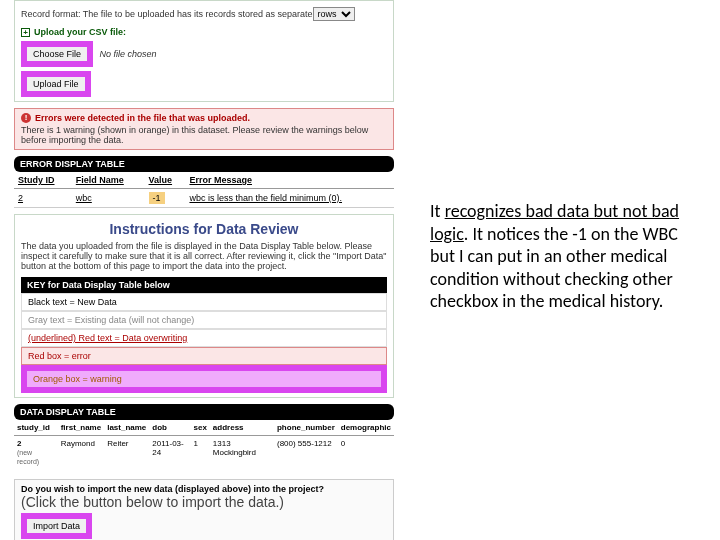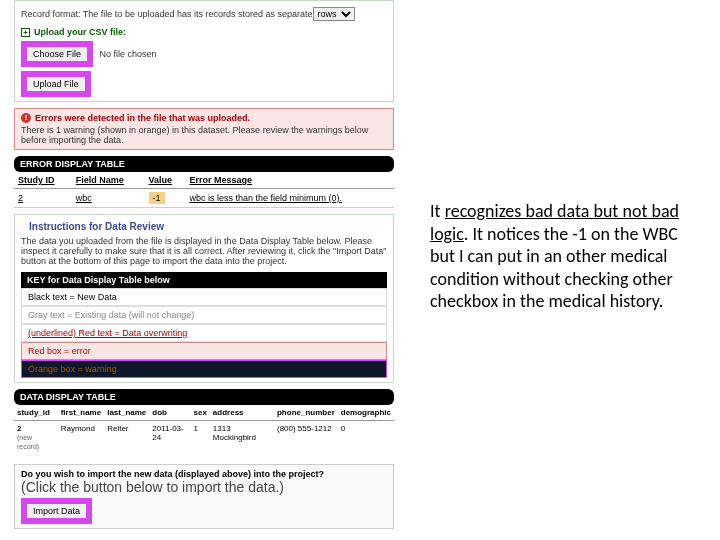--- a/index.html
+++ b/index.html
@@ -3,36 +3,36 @@
 <meta charset="utf-8">
 <style>
   * { box-sizing: border-box; margin: 0; padding: 0; }
   body { font-family: Arial, sans-serif; font-size: 9px; background: #fff; width: 720px; height: 540px; position: relative; }
   .left-col { position: absolute; left: 14px; top: 0; width: 380px; }
   .panel { border: 1px solid #c8d8c8; padding: 4px 6px; margin-bottom: 6px; background: #fff; }
   .panel-header { color: #333; font-size: 9px; display: flex; align-items: center; padding: 2px 0; }
   .upload-label { color: #0a5a0a; font-weight: bold; display: flex; align-items: center; gap: 4px; padding: 4px 0; }
   .btn { border: 6px solid #d946ef; background: #f0f0f0; padding: 2px 6px; font-size: 9px; cursor: pointer; display: inline-block; }
   .inline-btn { display: inline-block; }
-  .no-file { margin-left: 4px; color: #333; }
+  .no-file { margin-left: 4px; color: #333; font-style: italic; }
   .err-panel { border: 1px solid #d88; background: #fbe6e6; padding: 4px 6px; margin-bottom: 6px; }
   .err-title { color: #a00; font-weight: bold; display: flex; align-items: center; gap: 4px; }
   .err-body { color: #333; margin-top: 2px; }
   .black-bar { background: #000; color: #fff; font-weight: bold; padding: 3px 6px; font-size: 9px; border-radius: 6px; }
   table.err-table { width: 100%; border-collapse: collapse; font-size: 9px; }
   table.err-table th, table.err-table td { text-align: left; padding: 3px 4px; border-bottom: 1px solid #ccc; text-decoration: underline; }
   table.err-table th { border-bottom: 1px solid #999; font-weight: bold; }
   .val-warn { background: #f6d080; display: inline-block; padding: 1px 4px; }
-  .instr-title { color: #3a4a8a; font-weight: bold; font-size: 10px; padding: 2px 8px 4px; }
+  .instr-title { color: #3a4a8a; font-weight: bold; font-size: 14px; padding: 2px 8px 4px; text-align: center; }
   .instr-body { color: #333; font-size: 9px; }
   .key-bar { background: #000; color: #fff; font-weight: bold; padding: 3px 6px; font-size: 9px; margin-top: 6px; }
   .key-row { border: 1px solid #ddd; padding: 3px 6px; font-size: 9px; }
   .key-gray { color: #888; }
   .key-red { background: #fbe6e6; color: #a00; border: 1px solid #d88; }
-  .key-orange { background: #0f172a; color: #a05a00; border: 1px solid #d946ef; }
+  .key-orange { background: #f0abfc; color: #a05a00; border: 6px solid #d946ef; }
   .key-underline { text-decoration: underline; }
   table.data-table { width: 100%; border-collapse: collapse; font-size: 8px; margin-top: 0; }
   table.data-table th { text-align: left; padding: 3px 3px; border-bottom: 1px solid #999; font-weight: bold; }
   table.data-table td { padding: 3px 3px; vertical-align: top; }
   .study-id-cell { font-weight: bold; }
   .sub-note { color: #666; font-size: 7px; }
   .import-panel { border: 1px solid #ccc; padding: 4px 6px; margin-top: 10px; background: #fafafa; }
   .import-title { font-weight: bold; font-size: 9px; }
   .import-sub { font-size: 14px; color: #444; margin-bottom: 3px; }
   .annotation { position: absolute; left: 430px; top: 200px; width: 250px; font-family: Calibri, Arial, sans-serif; font-size: 18px; line-height: 1.25; color: #000; }

